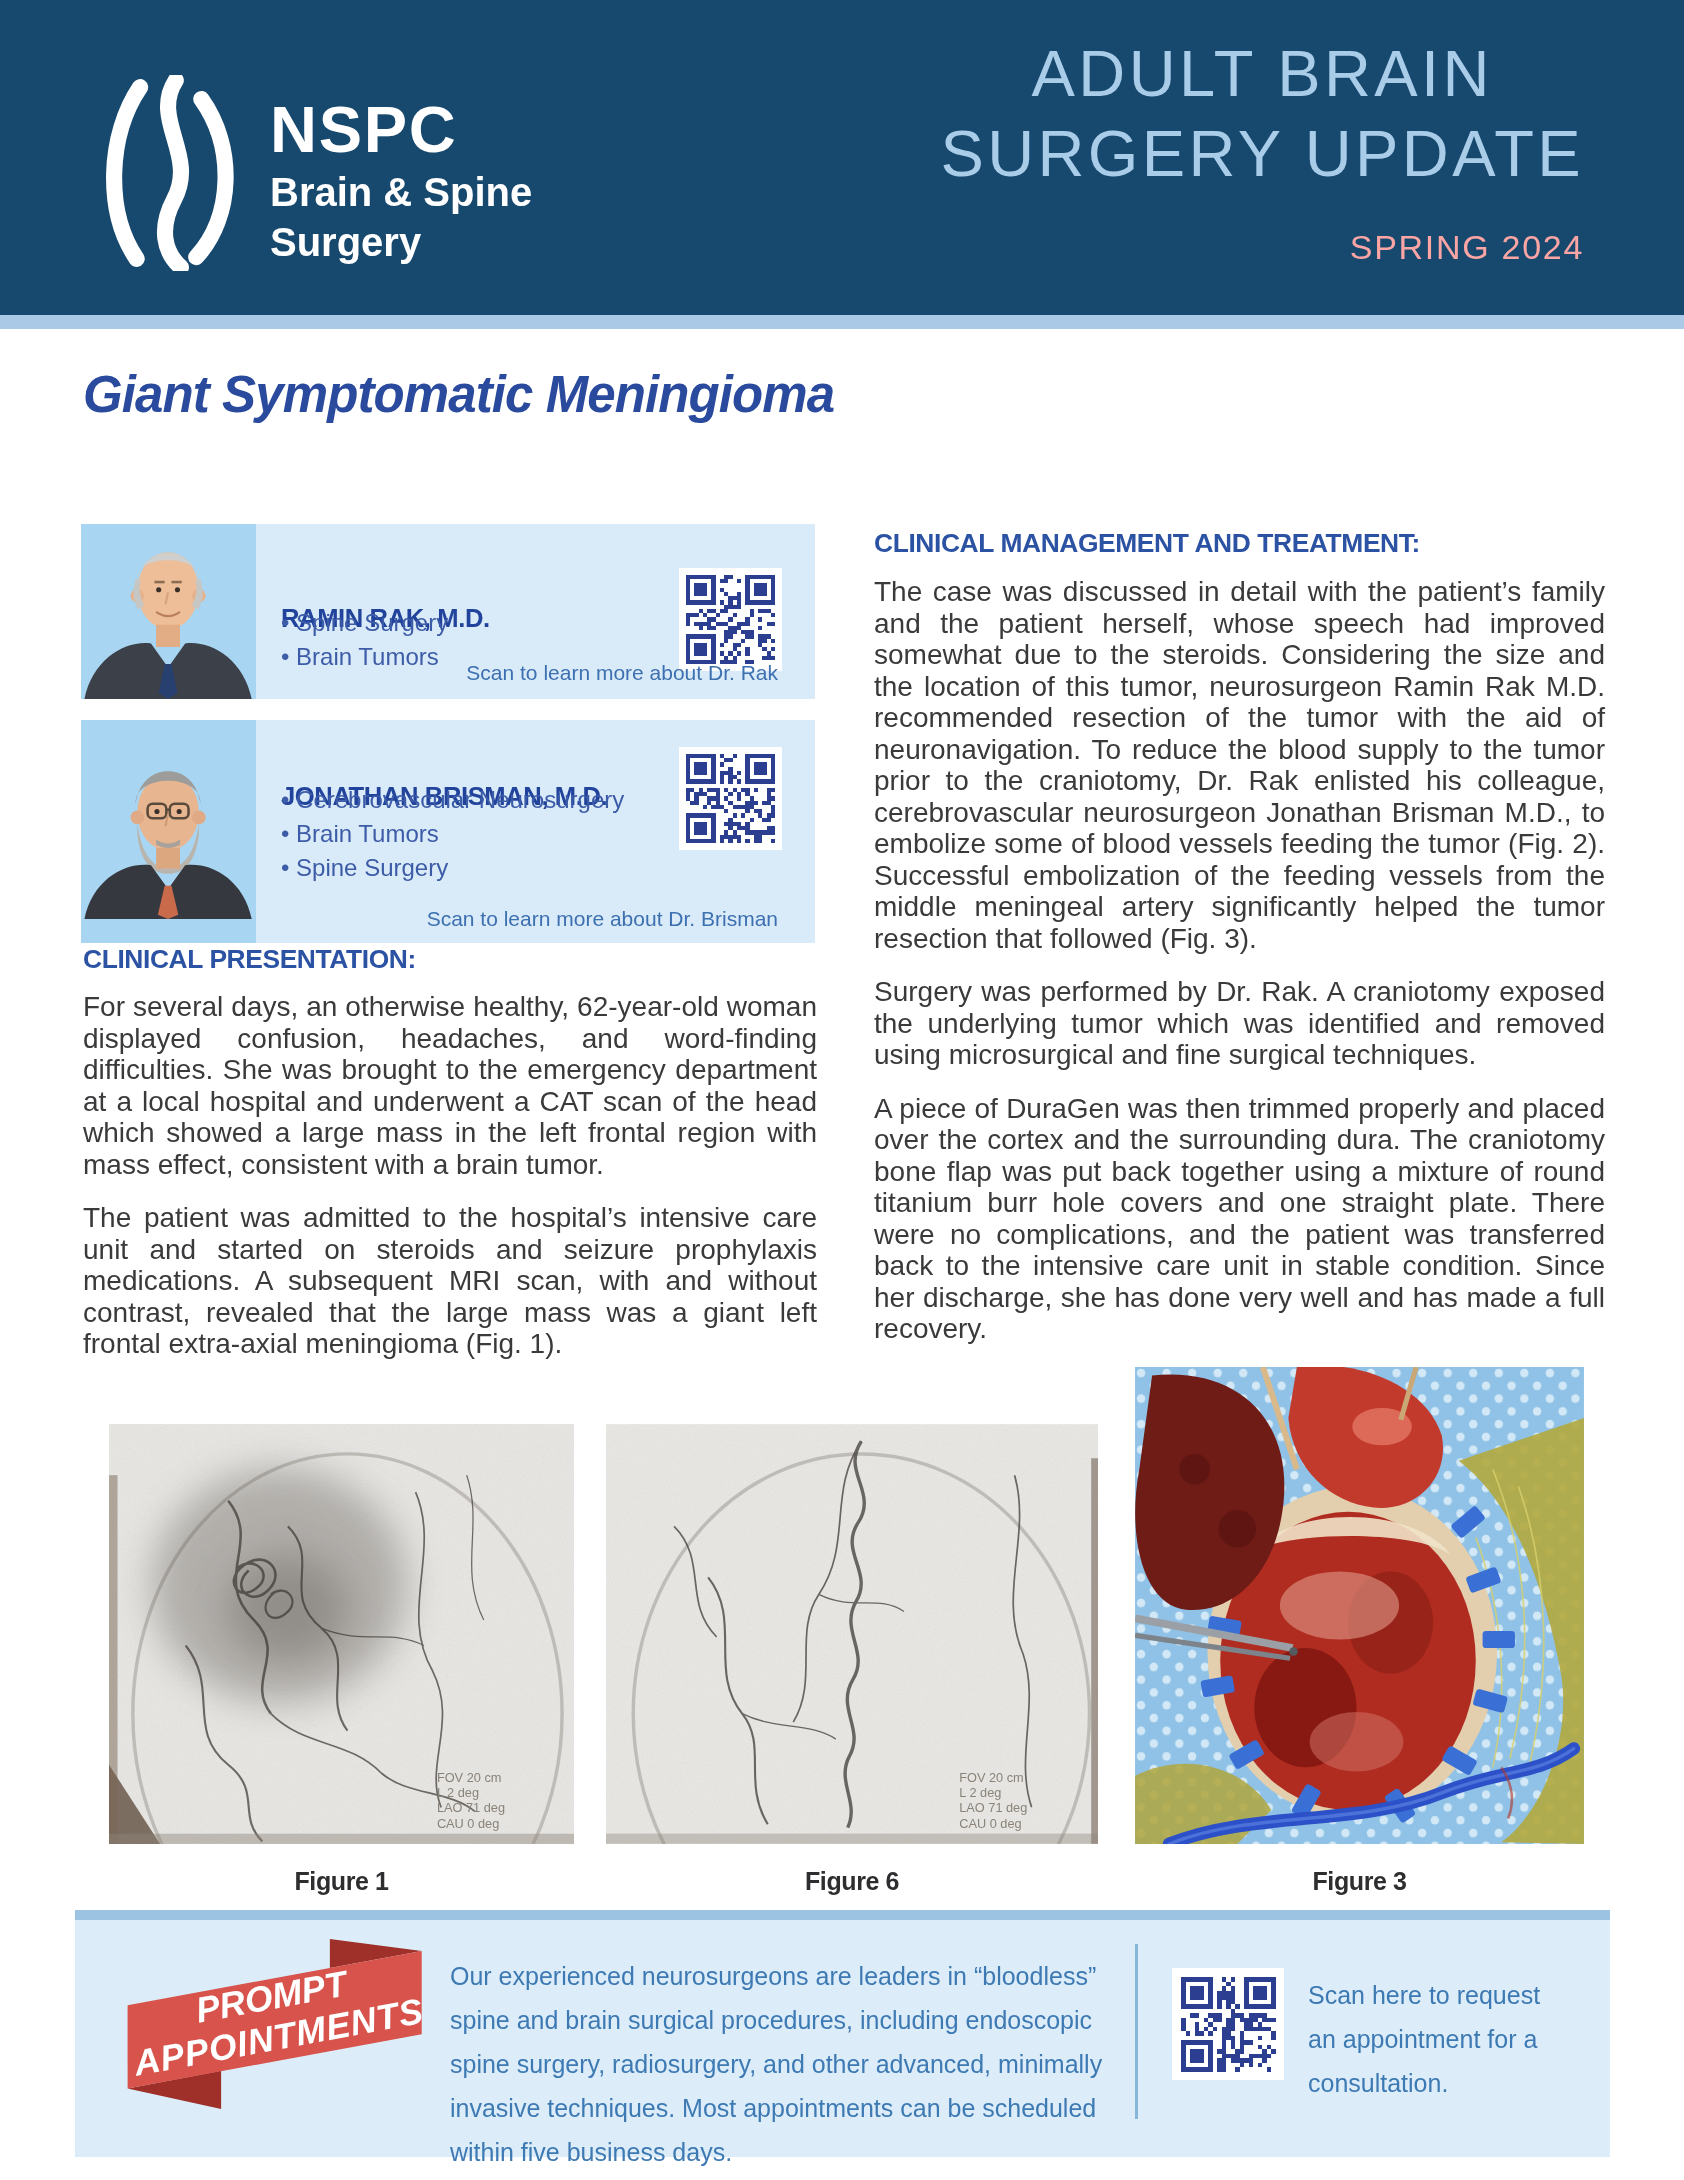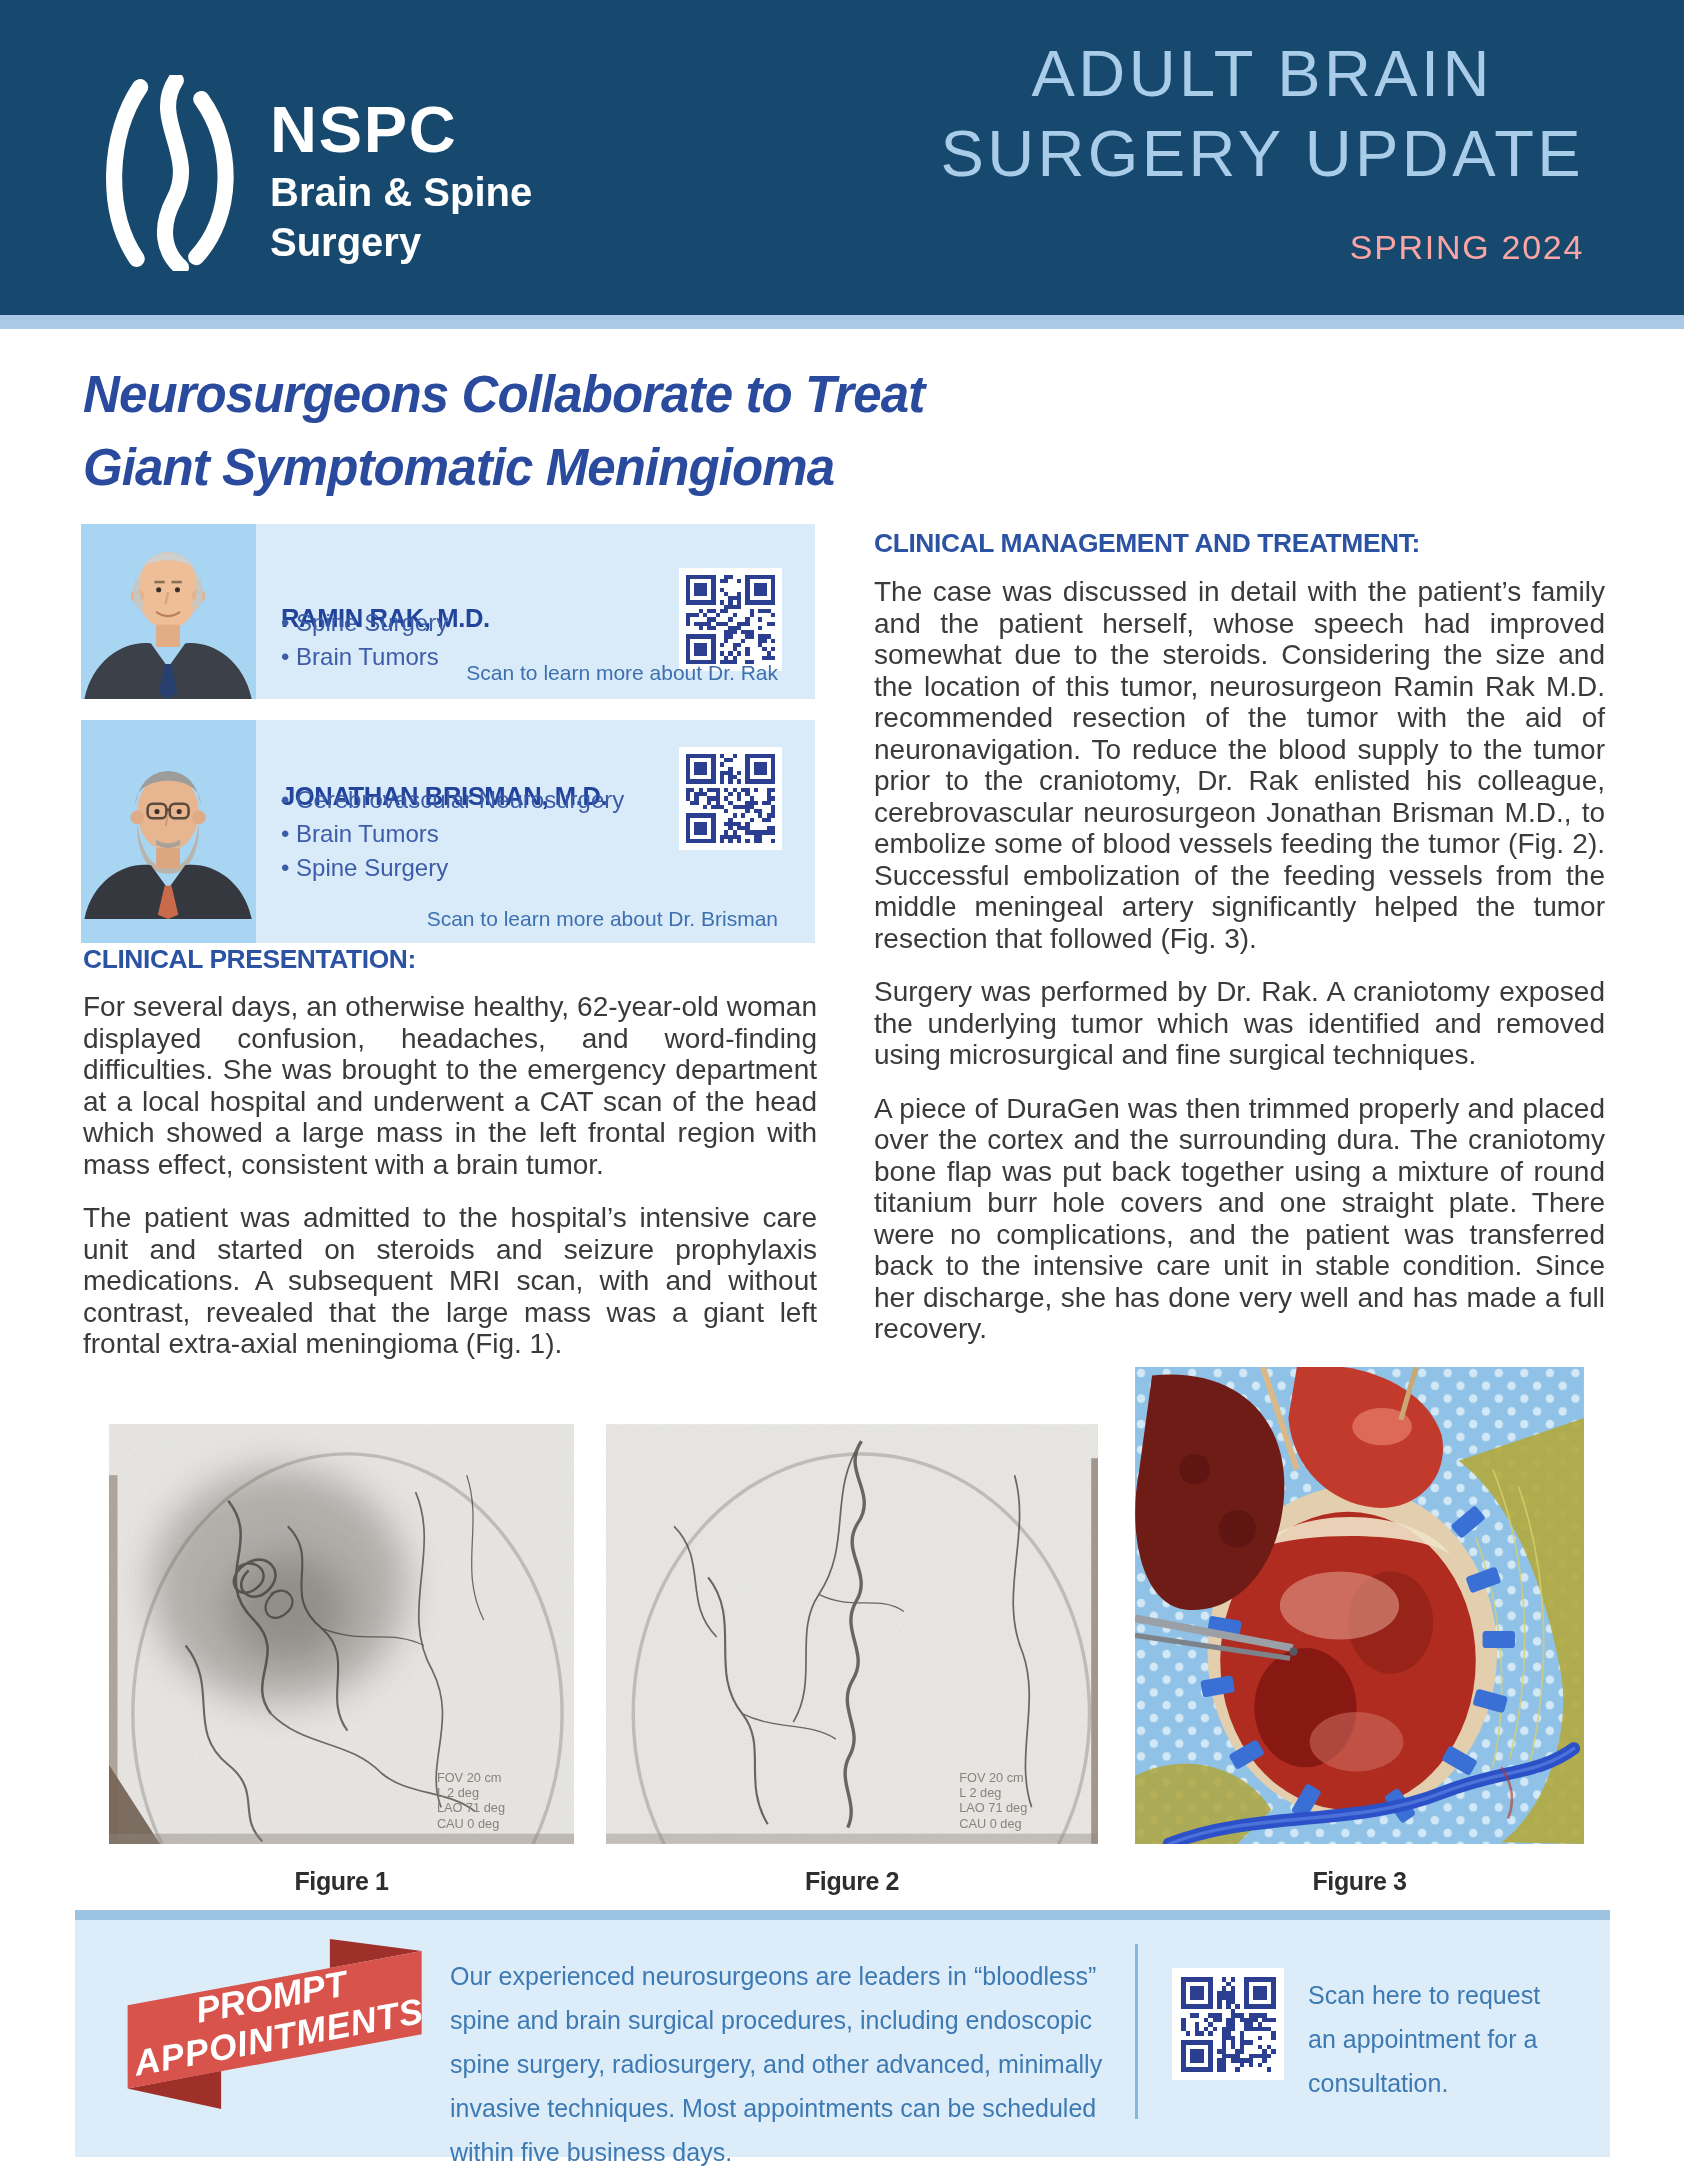--- a/index.html
+++ b/index.html
@@ -97,21 +97,20 @@
     <div class="logo-line2">Surgery</div>
     <div class="masthead">
       <div>ADULT BRAIN</div>
       <div>SURGERY UPDATE</div>
     </div>
     <div class="issue-date">SPRING 2024</div>
   </div>
   <div class="accent-strip"></div>
 
   <div class="headline">
-    <div>Neurosurgeons Collaborate to Treat</div>
     <div>Giant Symptomatic Meningioma</div>
   </div>
 
   <div class="card card-1">
     <div class="photo">
       <svg viewBox="0 0 205 205">
         <ellipse cx="102" cy="78" rx="36" ry="45" fill="#edbe97"></ellipse>
         <circle cx="66" cy="84" r="8" fill="#e5b28c"></circle>
           <circle cx="138" cy="84" r="8" fill="#e5b28c"></circle>
         <path d="M66,62 C68,36 136,36 138,62 C132,44 118,34 102,34 C86,34 72,44 66,62 Z" fill="#cfcfcd"></path>
@@ -662,21 +661,21 @@
         <path d="M80,120 C120,160 90,210 130,250" stroke-width="2"></path>
         <path d="M480,60 C500,130 460,200 490,270 C510,330 480,390 500,450" stroke-width="2"></path>
         <path d="M250,200 C290,220 320,200 350,220" stroke-width="1.5"></path>
         <path d="M160,340 C200,360 240,350 270,370" stroke-width="1.5"></path>
       </g>
       <rect x="570" y="40" width="8" height="453" fill="#6a584a" opacity="0.55"></rect>
       <rect y="481" width="578" height="12" fill="#8d857a" opacity="0.4"></rect>
       <text class="fig-meta" x="415" y="420" font-size="15" fill="#8a8379"><tspan x="415" y="420">FOV  20 cm</tspan><tspan x="415" y="438">L       2 deg</tspan><tspan x="415" y="456">LAO  71 deg</tspan><tspan x="415" y="474">CAU   0 deg</tspan></text>
     </svg>
   </div>
-  <div class="fig-caption cap-2">Figure 2</div>
+  <div class="fig-caption cap-2">Figure 6</div>
 
   <div class="figure fig-3">
     <svg viewBox="0 0 527 560">
       <defs>
         <pattern id="dots3" width="30" height="30" patternUnits="userSpaceOnUse">
           <rect width="30" height="30" fill="#8fc2e6"></rect>
           <circle cx="7" cy="7" r="5" fill="#e8f4fb" opacity="0.75"></circle>
           <circle cx="22" cy="22" r="5" fill="#e8f4fb" opacity="0.75"></circle>
         </pattern>
       </defs>

